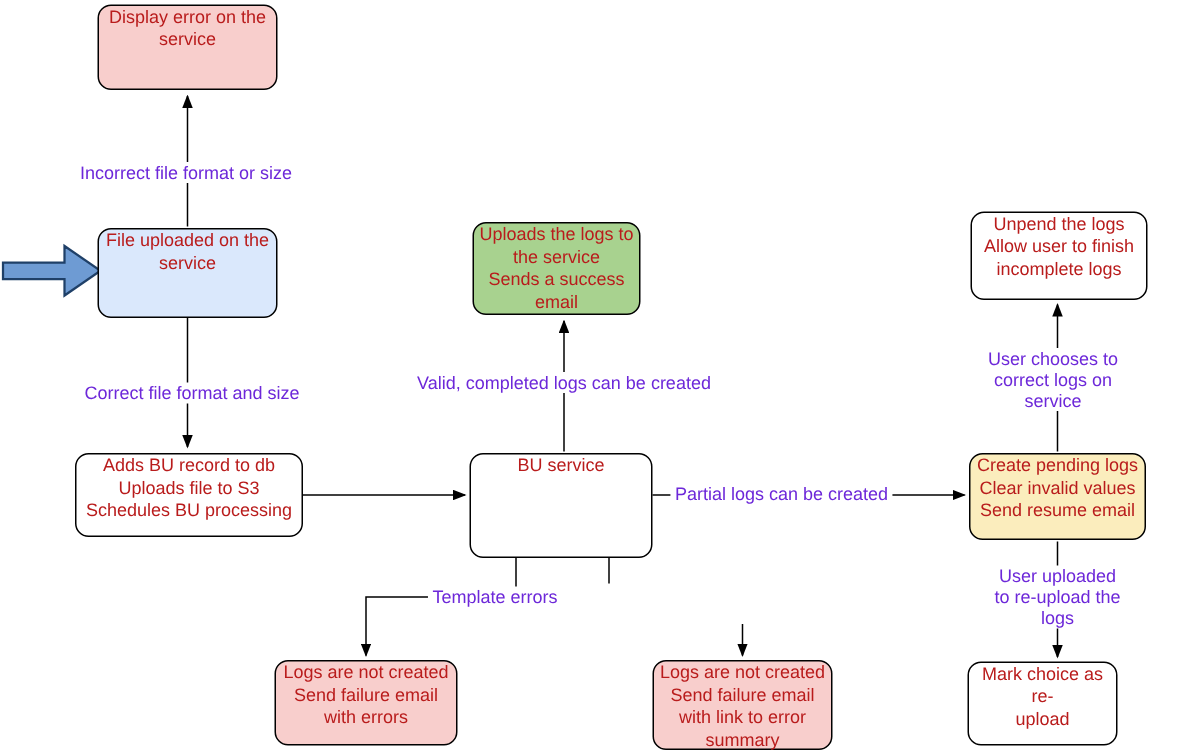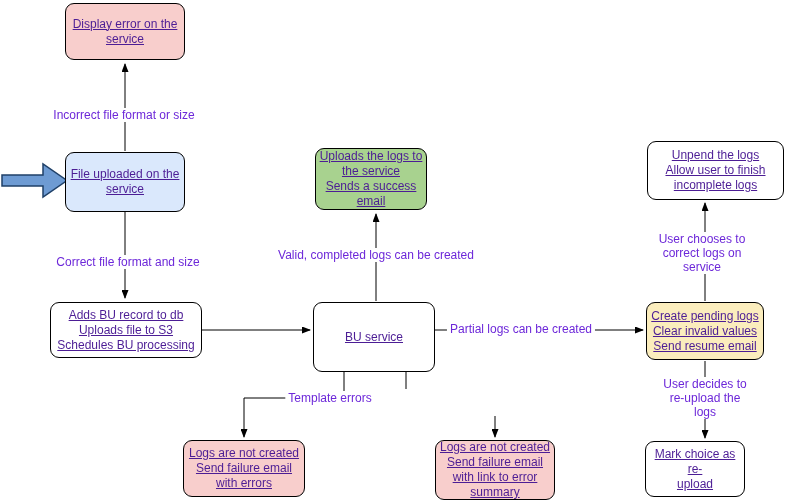--- a/index.html
+++ b/index.html
@@ -11,28 +11,26 @@
     font-family:"Liberation Sans", sans-serif;
     overflow:hidden;
   }
   #edges { position:absolute; left:0; top:0; }
   .node {
     position:absolute;
     box-sizing:border-box;
     border:1px solid #000;
     border-radius:9px;
     display:flex;
-    align-items:center;
     justify-content:center;
     text-align:center;
     font-size:12px;
     line-height:15px;
-    color:#4c1d95;
+    color:#b91c1c;
     background:#fff;
-    text-decoration:underline;
   }
   .node-text { white-space:pre-line; padding:0 2px; }
   .edge-label {
     position:absolute;
     transform:translate(-50%,-50%);
     background:#ffffff;
     padding:0 3px;
     font-size:12px;
     line-height:14px;
     text-align:center;
@@ -73,21 +71,21 @@
 
     <polygon points="2,175 43,175 43,164 67,180.5 43,197 43,186 2,186" stroke-width="1.5" style="fill: rgb(110, 155, 211); stroke: rgb(31, 64, 104);"></polygon>
   </svg>
 
   <div class="edge-label" style="left:124px;top:115px">Incorrect file format or size</div>
   <div class="edge-label" style="left:128px;top:262px">Correct file format and size</div>
   <div class="edge-label" style="left:376px;top:255px">Valid, completed logs can be created</div>
   <div class="edge-label" style="left:521px;top:329px">Partial logs can be created</div>
   <div class="edge-label" style="left:330px;top:398px">Template errors</div>
   <div class="edge-label" style="left:702px;top:253px">User chooses to correct logs on service</div>
-  <div class="edge-label" style="left:705px;top:398px">User decides to re-upload the logs</div>
+  <div class="edge-label" style="left:705px;top:398px">User uploaded to re-upload the logs</div>
 
   <div class="node" style="left: 65px; top: 3px; width: 120px; height: 57px; background-color: rgb(248, 206, 204); border-color: rgb(0, 0, 0);">
     <span class="node-text">Display error on the
 service</span>
   </div>
 
   <div class="node" style="left: 65px; top: 152px; width: 120px; height: 60px; background-color: rgb(218, 232, 252); border-color: rgb(0, 0, 0);">
     <span class="node-text">File uploaded on the
 service</span>
   </div>
@@ -102,21 +100,21 @@
     <span class="node-text">Uploads the logs to
 the service
 Sends a success
 email</span>
   </div>
 
   <div class="node" style="left: 313px; top: 302px; width: 122px; height: 70px; background-color: rgb(255, 255, 255); border-color: rgb(0, 0, 0);">
     <span class="node-text">BU service</span>
   </div>
 
-  <div class="node" style="left: 647px; top: 141px; width: 137px; height: 59px; background-color: rgb(255, 255, 255); border-color: rgb(0, 0, 0);">
+  <div class="node" style="left: 647px; top: 141px; width: 118px; height: 59px; background-color: rgb(255, 255, 255); border-color: rgb(0, 0, 0);">
     <span class="node-text">Unpend the logs
 Allow user to finish
 incomplete logs</span>
   </div>
 
   <div class="node" style="left: 646px; top: 302px; width: 118px; height: 58px; background-color: rgb(251, 237, 189); border-color: rgb(0, 0, 0);">
     <span class="node-text">Create pending logs
 Clear invalid values
 Send resume email</span>
   </div>

